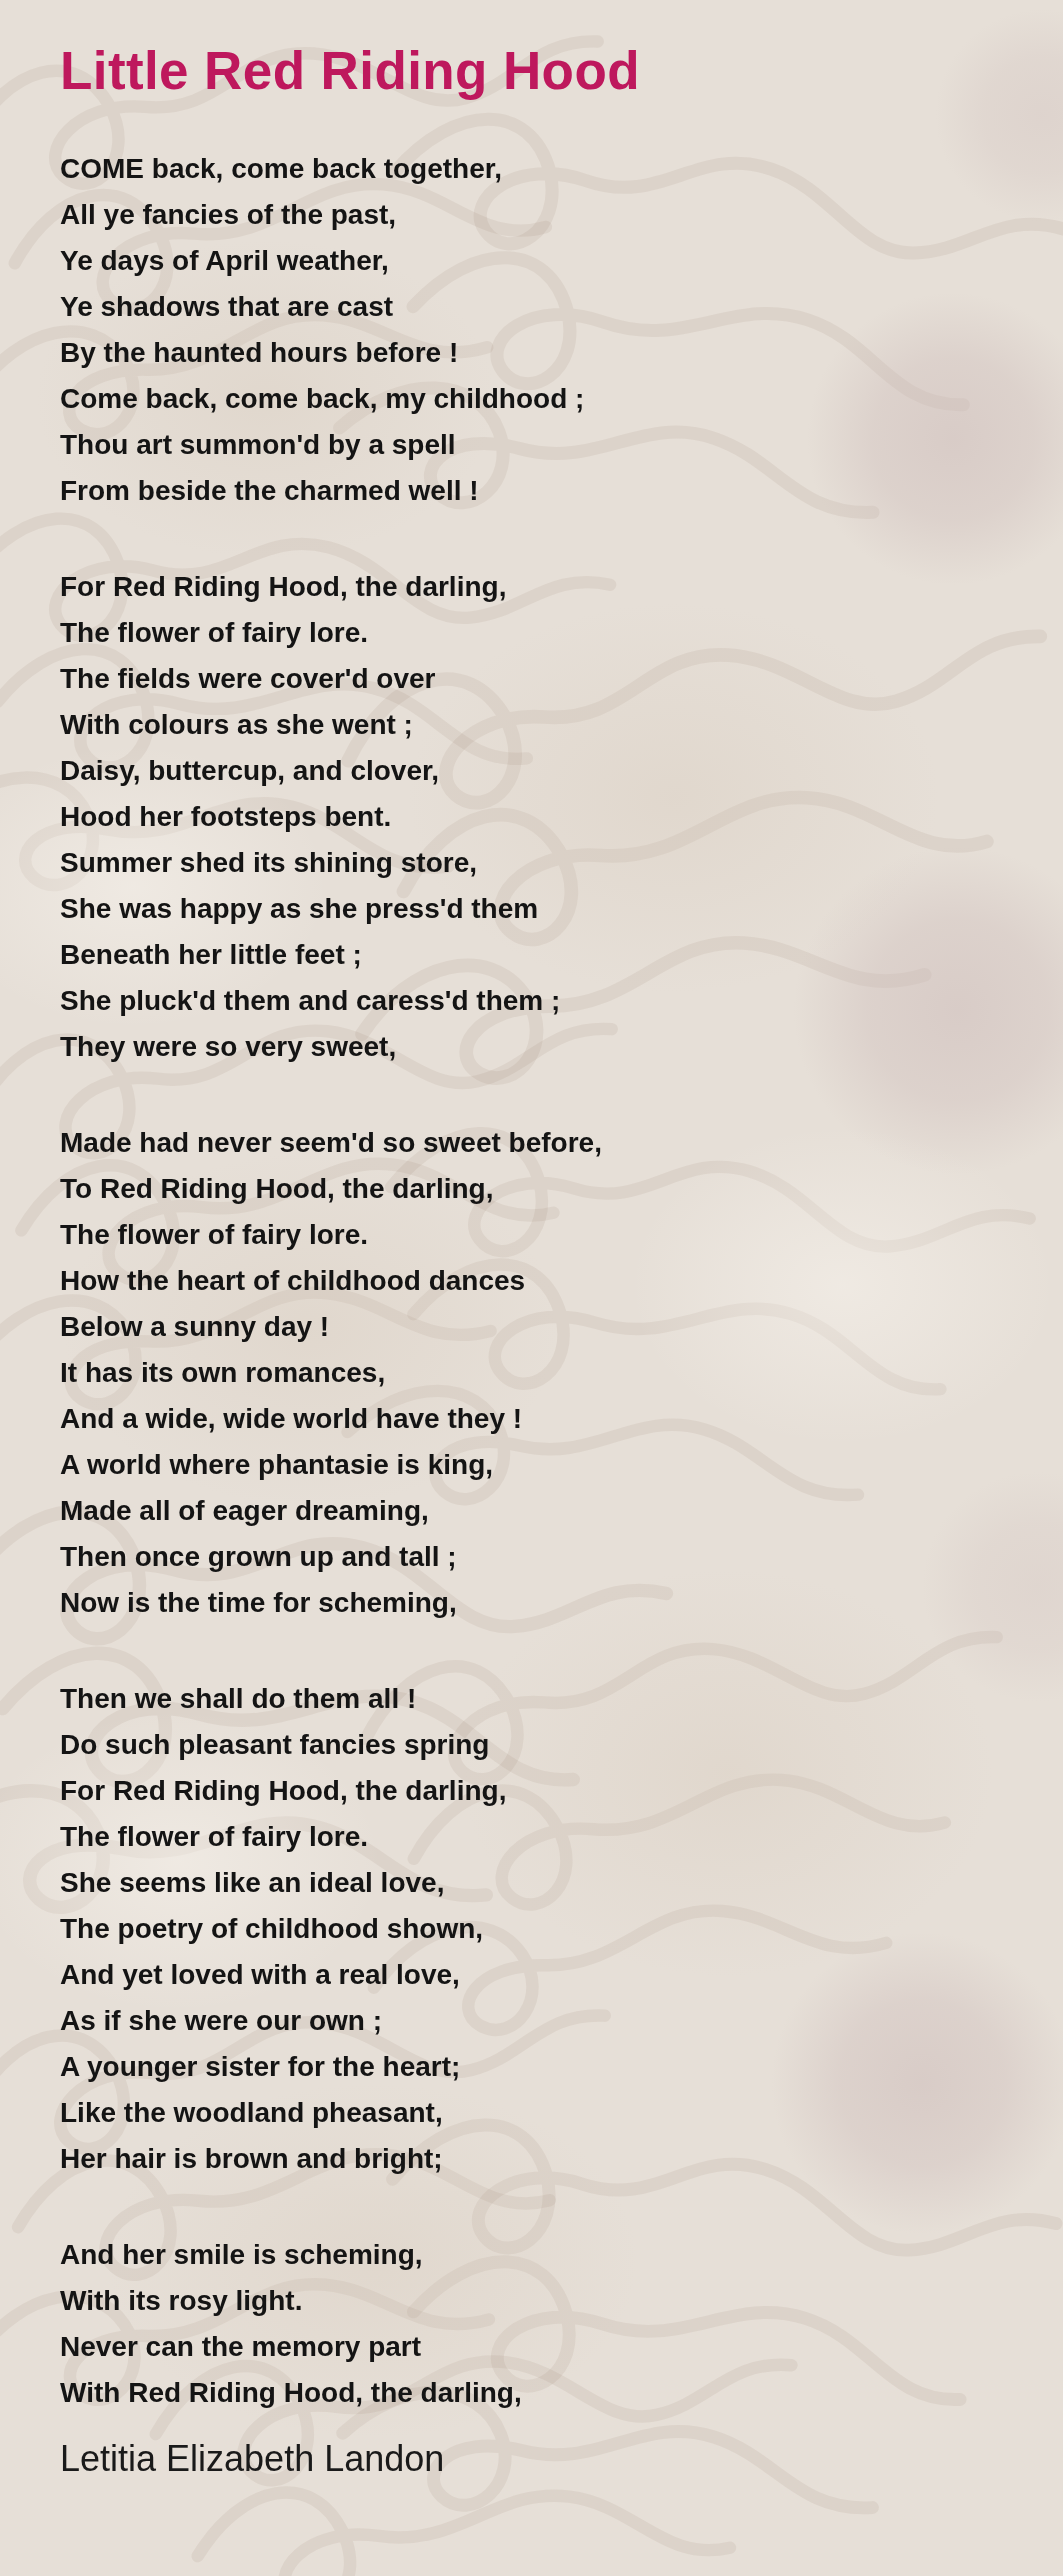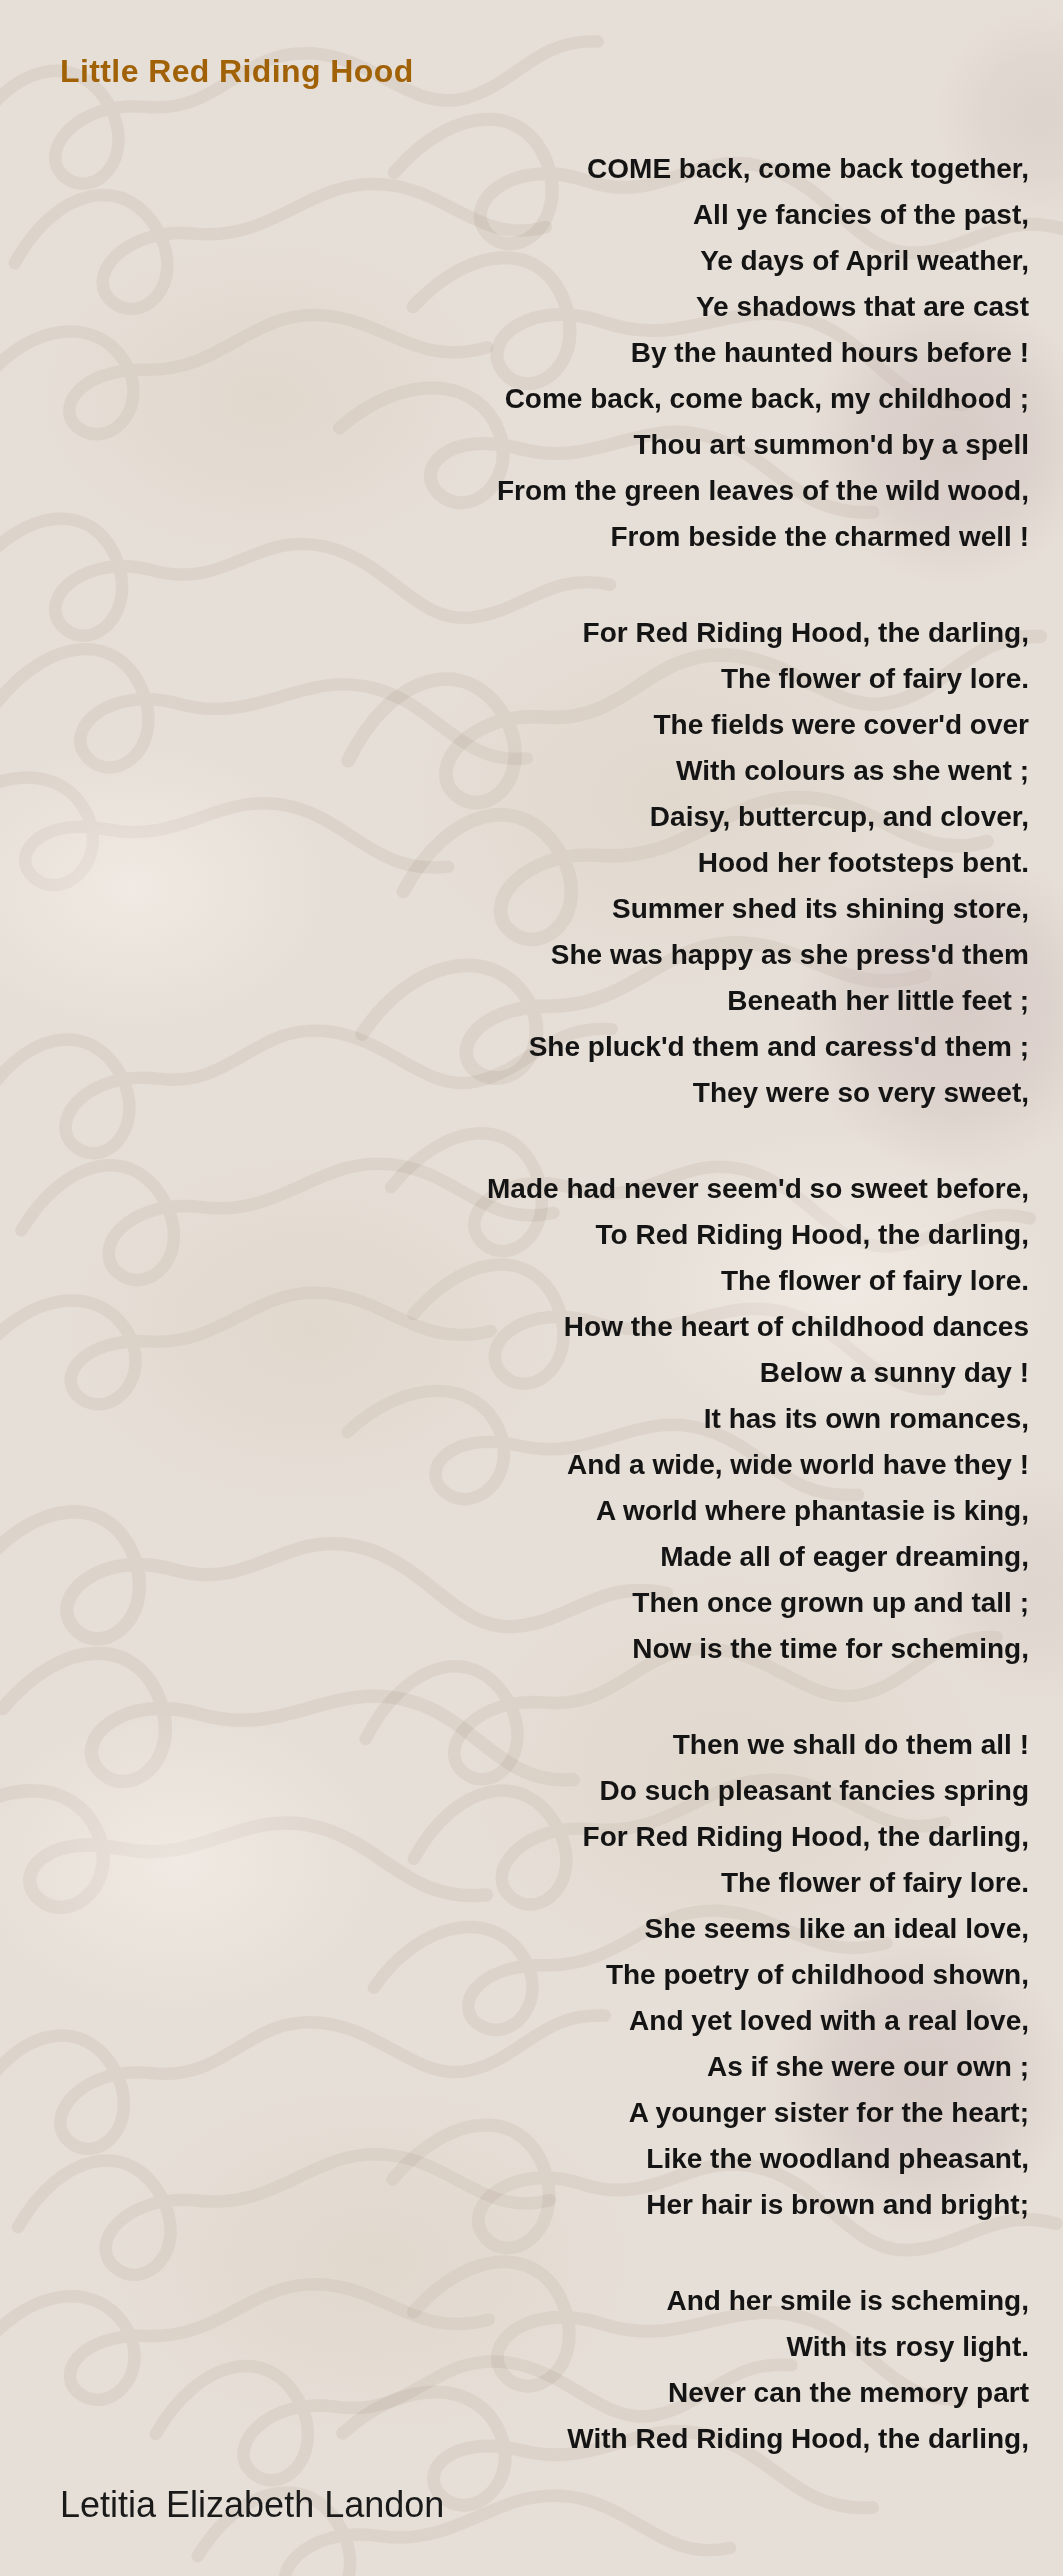--- a/index.html
+++ b/index.html
@@ -15,27 +15,27 @@
     width: 1064px; height: 2576px;
     pointer-events: none;
   }
   .content {
     position: absolute; inset: 0;
     padding: 46px 35px 0 60px;
     box-sizing: border-box;
   }
   .title {
     margin: 0 0 50px 0;
-    font-size: 32px;
+    font-size: 53px;
     line-height: 50px;
     font-weight: bold;
-    color: #a16207;
+    color: #be185d;
     letter-spacing: 0.4px;
   }
-  .stanza { margin: 0 0 50px 0; text-align: right; }
+  .stanza { margin: 0 0 50px 0; }
   .stanza:last-of-type { margin-bottom: 0; }
   .line {
     font-size: 28px;
     line-height: 46px;
     font-weight: bold;
     color: #141414;
     white-space: pre;
   }
   .author {
     margin-top: 19.5px;
@@ -108,21 +108,20 @@
   <h1 class="title">Little Red Riding Hood</h1>
   <div>
       <div class="stanza">
         <div class="line">COME back, come back together,</div>
         <div class="line">All ye fancies of the past,</div>
         <div class="line">Ye days of April weather,</div>
         <div class="line">Ye shadows that are cast</div>
         <div class="line">By the haunted hours before !</div>
         <div class="line">Come back, come back, my childhood ;</div>
         <div class="line">Thou art summon'd by a spell</div>
-        <div class="line">From the green leaves of the wild wood,</div>
         <div class="line">From beside the charmed well !</div>
       </div>
       <div class="stanza">
         <div class="line">For Red Riding Hood, the darling,</div>
         <div class="line">The flower of fairy lore.</div>
         <div class="line">The fields were cover'd over</div>
         <div class="line">With colours as she went ;</div>
         <div class="line">Daisy, buttercup, and clover,</div>
         <div class="line">Hood her footsteps bent.</div>
         <div class="line">Summer shed its shining store,</div>

